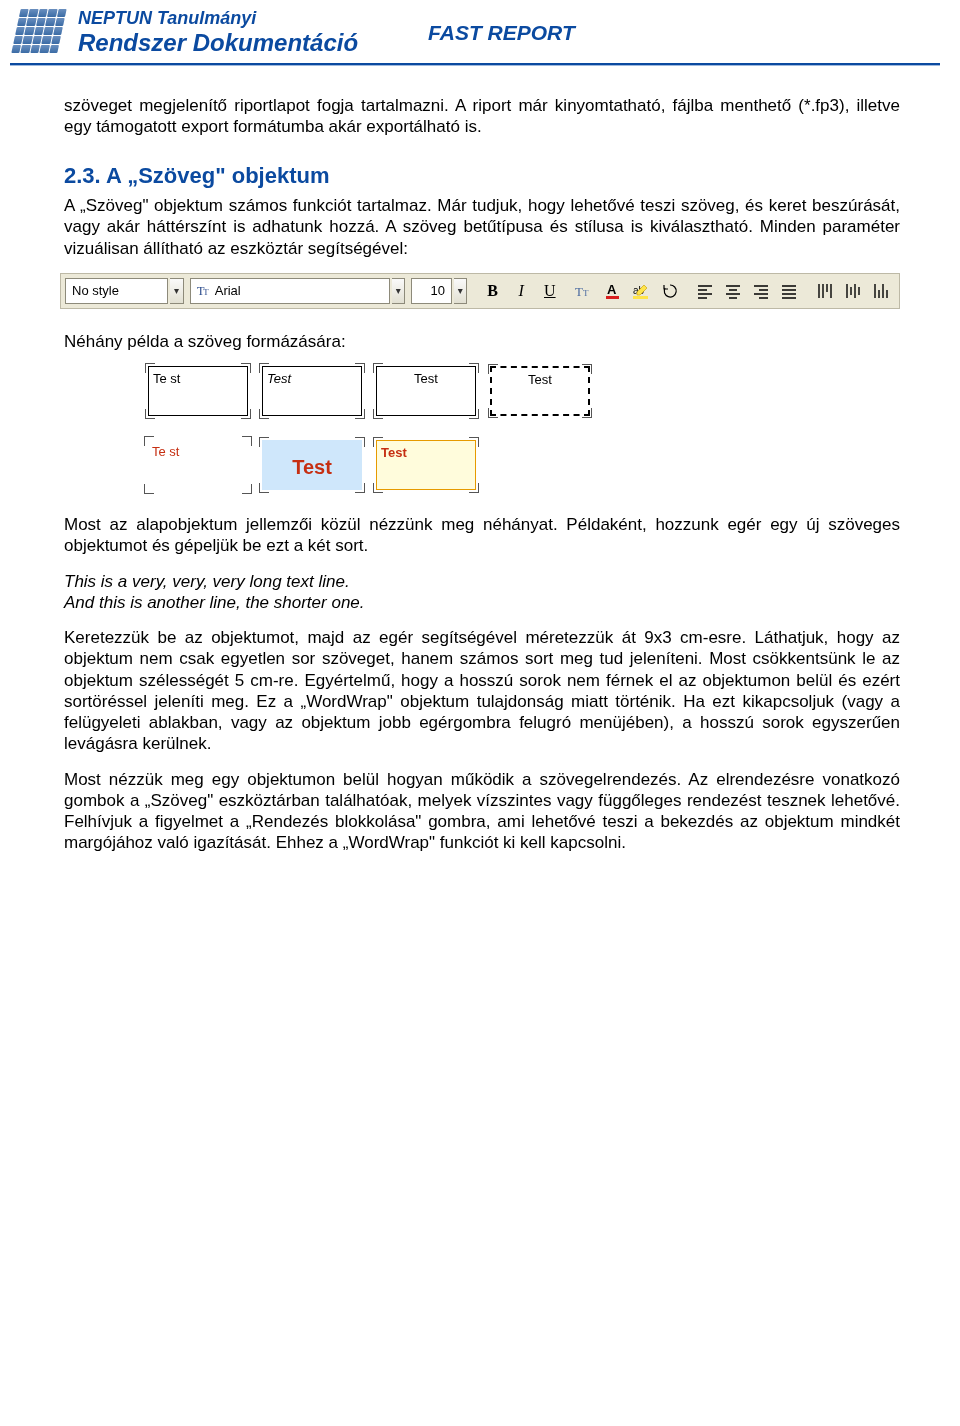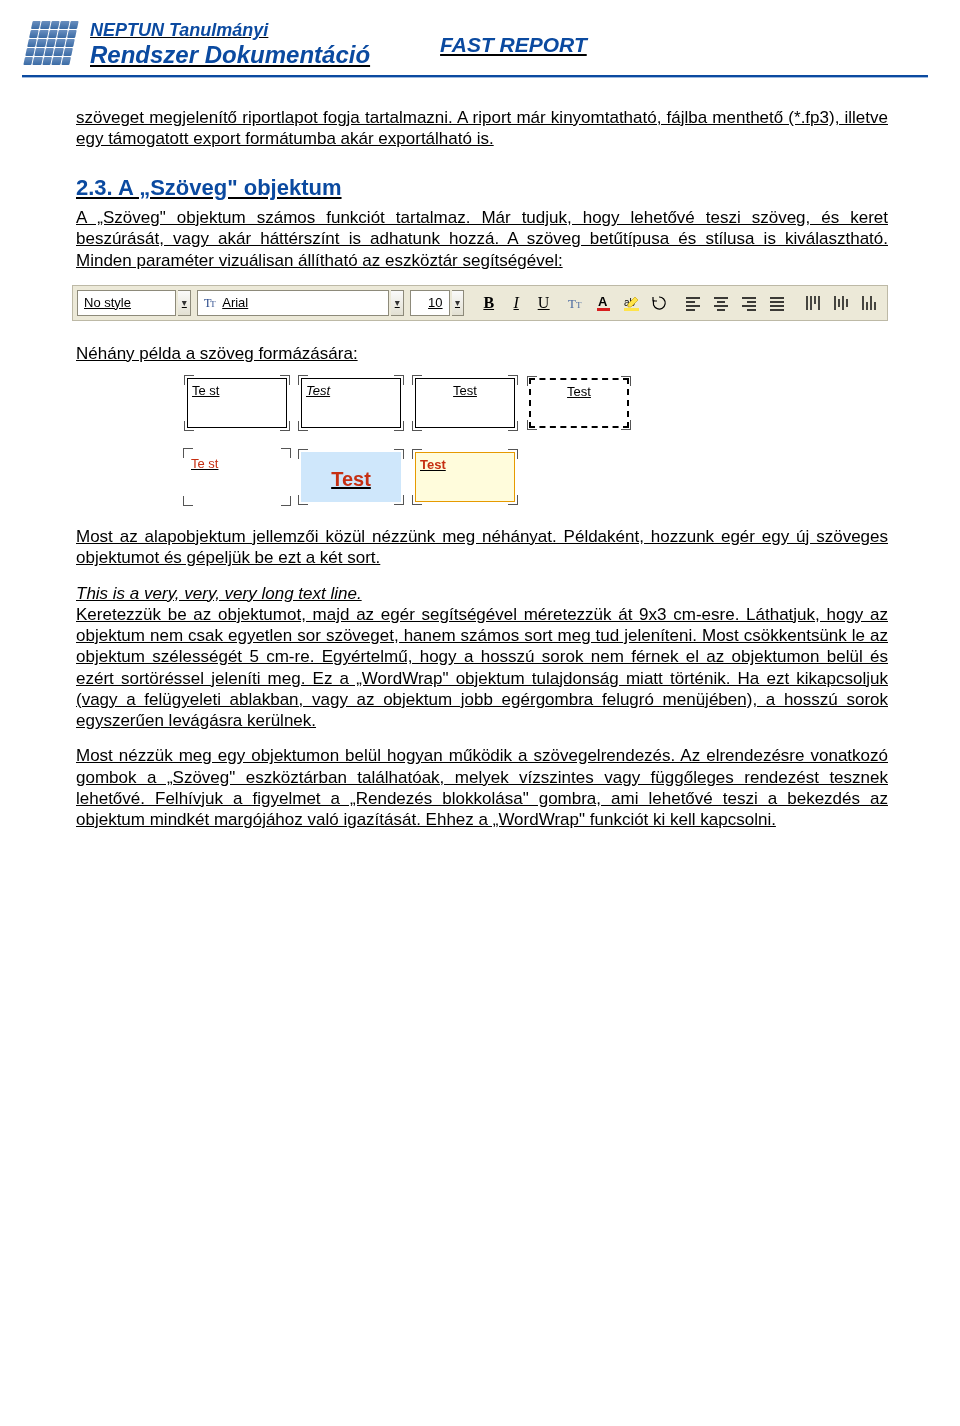--- a/index.html
+++ b/index.html
@@ -1,17 +1,17 @@
 <!DOCTYPE html>
 <html><head>
 <meta charset="utf-8">
 <style>
   * { margin: 0; padding: 0; box-sizing: border-box; }
   body { font-family: Verdana, Arial, sans-serif; width: 960px; background: #fff; color: #000; }
-  .page { padding: 12px; text-decoration: underline; }
+  .page { padding: 0; }
 
   
   .header { display: flex; align-items: center; padding: 8px 20px 6px 10px; position: relative; }
   .logo { width: 52px; height: 48px; margin-right: 8px; margin-left: 6px; }
   .logo-grid { display: grid; grid-template-columns: repeat(5, 1fr); grid-template-rows: repeat(5,1fr); gap:1px; width:46px; height:44px; transform: skewX(-12deg); }
   .logo-grid span { background: linear-gradient(#6a8fbf,#3a6ba5); border-radius:1px; }
   .header-titles { margin-left: 2px; }
   .header-line1 { color: #0b4aa0; font-weight: bold; font-style: italic; font-size: 18px; }
   .header-line2 { color: #0b4aa0; font-weight: bold; font-style: italic; font-size: 24px; }
   .header-fast { color: #0b4aa0; font-weight: bold; font-style: italic; font-size: 21px; margin-left: 70px; }
@@ -38,21 +38,21 @@
   .tb-btn.i { font-style: italic; font-family: "Times New Roman", serif; }
   .tb-btn.u { text-decoration: underline; }
   .tb-sep { width: 4px; }
   .tb-font-color { width: 28px; }
   .tb-hi { width:28px; }
   .aln { width:28px; height:26px; display:block; }
   .aln svg { display:block; }
   .tbset { display:flex; align-items:center; }
 
   
-  .examples { margin: 6px 0 10px 111px; position: relative; width: 450px; }
+  .examples { margin: 6px 0 10px 84px; position: relative; width: 450px; }
   .ex-row { display: flex; gap: 14px; margin-bottom: 24px; }
   .ex { position: relative; width: 100px; height: 50px; font-family: Arial, sans-serif; font-size: 13px; }
   .ex .corner { position:absolute; width:10px; height:10px; border-color:#555; }
   .ex .tl { top:-4px; left:-4px; border-top:1px solid #555; border-left:1px solid #555; }
   .ex .tr { top:-4px; right:-4px; border-top:1px solid #555; border-right:1px solid #555; }
   .ex .bl { bottom:-4px; left:-4px; border-bottom:1px solid #555; border-left:1px solid #555; }
   .ex .br { bottom:-4px; right:-4px; border-bottom:1px solid #555; border-right:1px solid #555; }
   .ex-1 { border:1px solid #000; padding:4px; }
   .ex-2 { border:1px solid #000; padding:4px; font-style: italic; }
   .ex-3 { border:1px solid #000; text-align:center; padding:4px; }
@@ -215,19 +215,20 @@
       <div class="ex-row">
         <div class="ex ex-5"><span>Te st</span><span class="corner tl"></span><span class="corner tr"></span><span class="corner bl"></span><span class="corner br"></span></div>
         <div class="ex ex-6"><span>Test</span><span class="corner tl"></span><span class="corner tr"></span><span class="corner bl"></span><span class="corner br"></span></div>
         <div class="ex ex-7"><span>Test</span><span class="corner tl"></span><span class="corner tr"></span><span class="corner bl"></span><span class="corner br"></span></div>
       </div>
     </div>
 
     <p class="just">Most az alapobjektum jellemzői közül nézzünk meg néhányat. Példaként, hozzunk egér egy új szöveges objektumot és gépeljük be ezt a két sort.</p>
 
     <p class="italic" style="margin-bottom:0">This is a very, very, very long text line.</p>
+    <p class="italic">And this is another line, the shorter one.</p>
 
     <p class="just">Keretezzük be az objektumot, majd az egér segítségével méretezzük át 9x3 cm-esre. Láthatjuk, hogy az objektum nem csak egyetlen sor szöveget, hanem számos sort meg tud jeleníteni. Most csökkentsünk le az objektum szélességét 5 cm-re. Egyértelmű, hogy a hosszú sorok nem férnek el az objektumon belül és ezért sortöréssel jeleníti meg. Ez a „WordWrap" objektum tulajdonság miatt történik. Ha ezt kikapcsoljuk (vagy a felügyeleti ablakban, vagy az objektum jobb egérgombra felugró menüjében), a hosszú sorok egyszerűen levágásra kerülnek.</p>
 
     <p class="just">Most nézzük meg egy objektumon belül hogyan működik a szövegelrendezés. Az elrendezésre vonatkozó gombok a „Szöveg" eszköztárban találhatóak, melyek vízszintes vagy függőleges rendezést tesznek lehetővé. Felhívjuk a figyelmet a „Rendezés blokkolása" gombra, ami lehetővé teszi a bekezdés az objektum mindkét margójához való igazítását. Ehhez a „WordWrap" funkciót ki kell kapcsolni.</p>
   </div>
 
 </div>
 
 </body></html>

